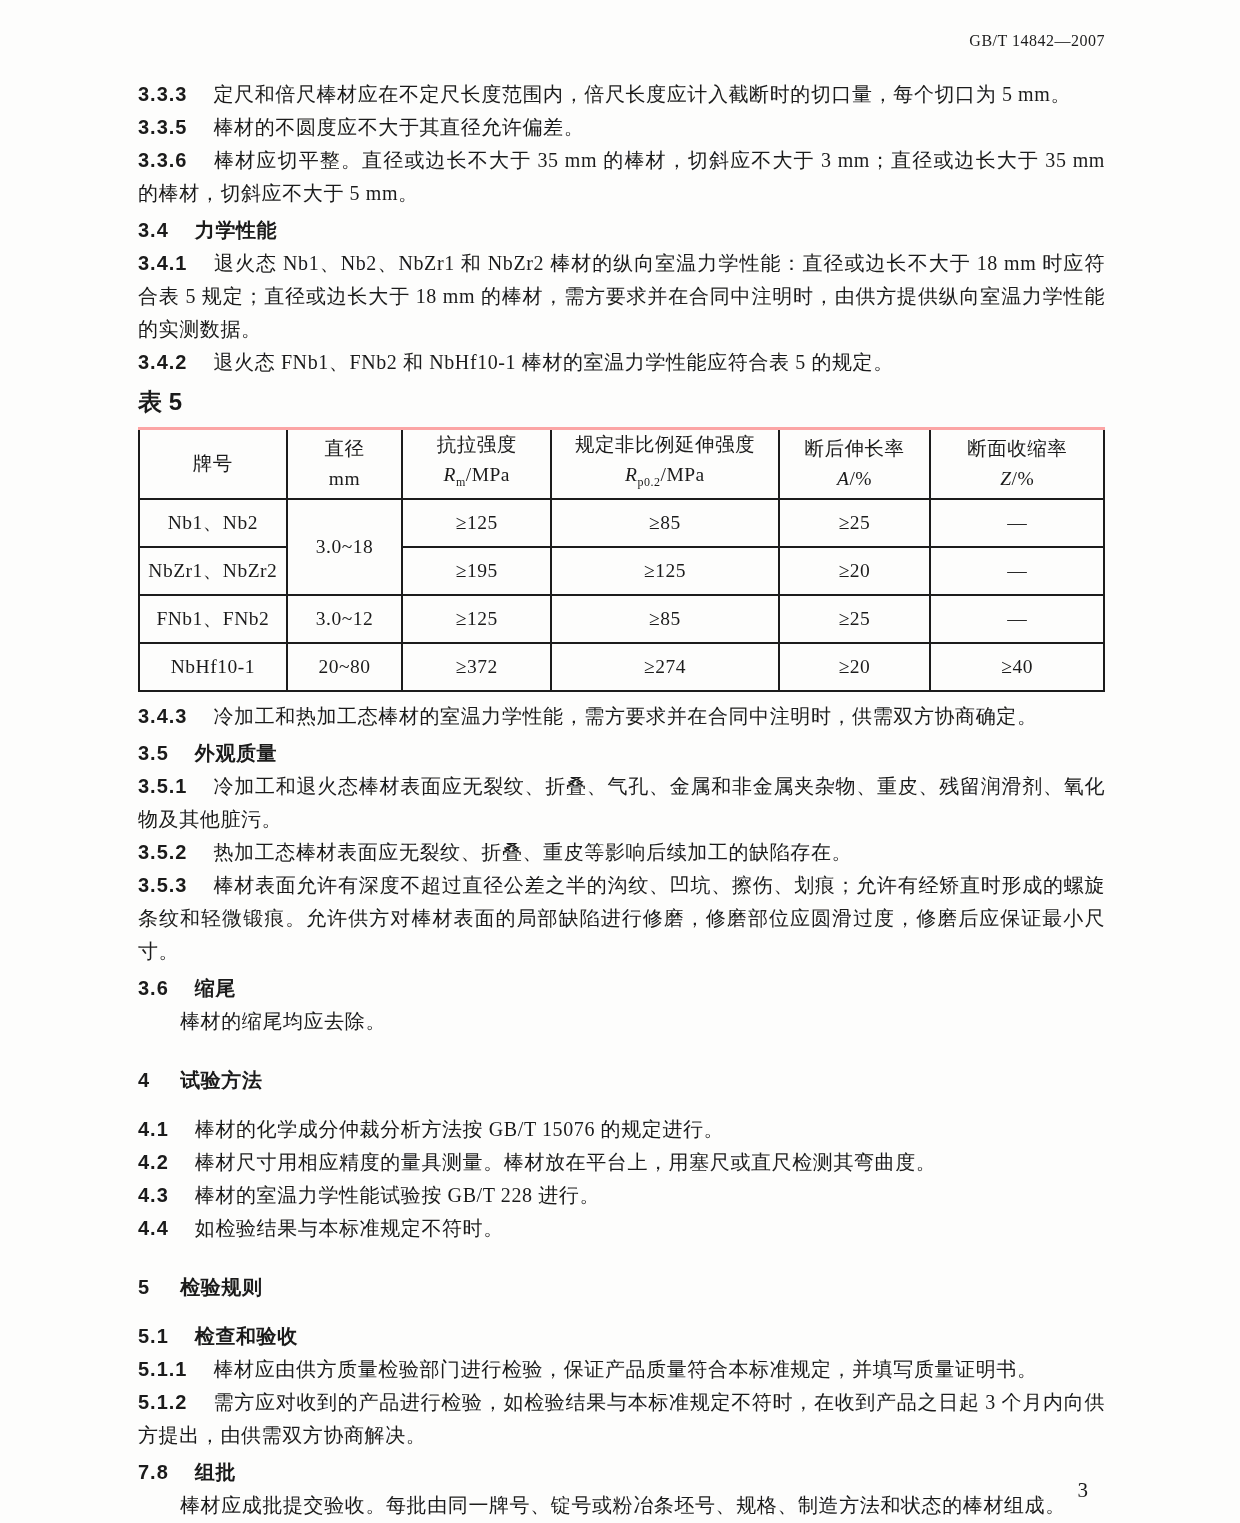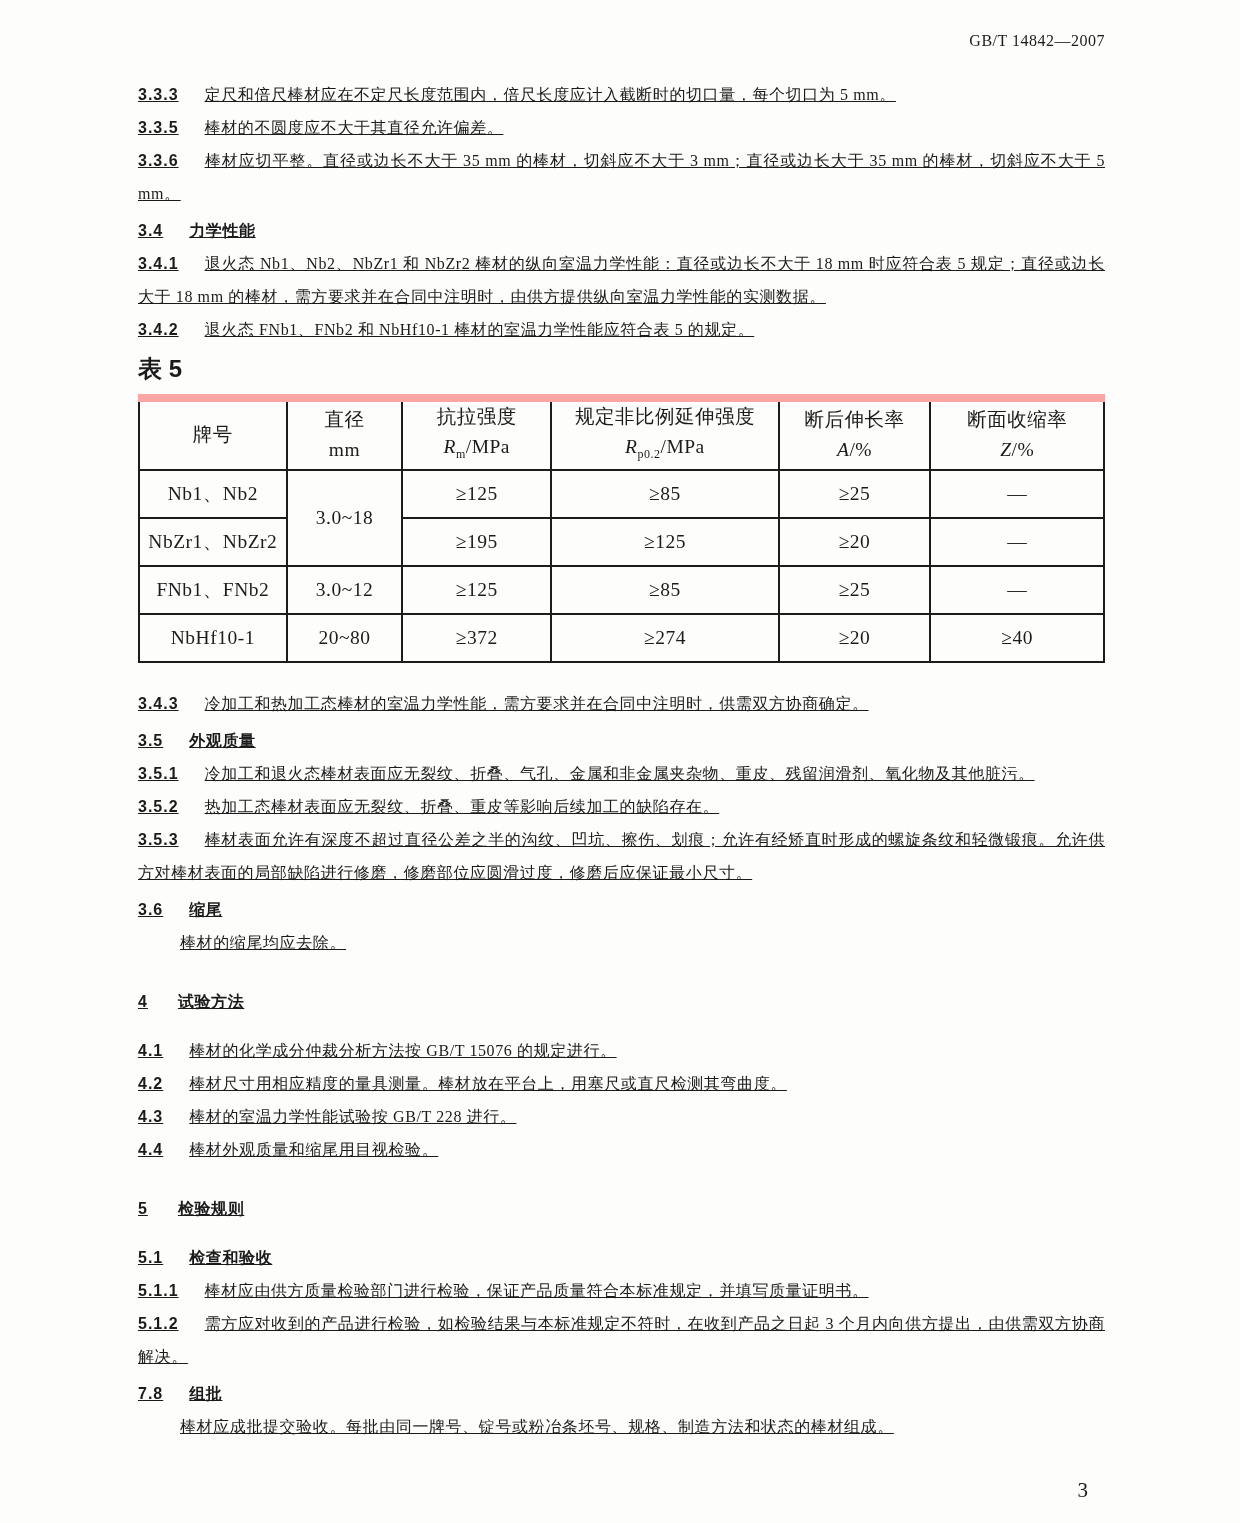--- a/index.html
+++ b/index.html
@@ -18,25 +18,24 @@
   }
   .doc-header {
     text-align: right;
     font-size: 16px;
     line-height: 30px;
     margin-bottom: 22px;
     letter-spacing: 0.5px;
   }
   .clause {
     margin: 0;
-    font-size: 16px;
+    font-size: 20px;
     line-height: 33px;
     letter-spacing: 0.6px;
     text-align: justify;
-    text-decoration: underline;
   }
   .cnum {
     font-family: "Liberation Sans", "DejaVu Sans", sans-serif;
     font-weight: bold;
     letter-spacing: 1px;
     margin-right: 26px;
     white-space: nowrap;
   }
   .h2 { margin: 4px 0 0 0; }
   .h2 .ctext, .h1 .ctext, .table-caption {
@@ -49,21 +48,21 @@
   .table-caption {
     font-size: 24px;
     line-height: 30px;
     margin: 8px 0 10px 0;
   }
   table.spec {
     width: 100%;
     border-collapse: collapse;
     table-layout: fixed;
     font-size: 19.5px;
-    border-top: 8px solid #fca5a5;
+    border-top: 3px solid #fca5a5;
     border-bottom: 2.5px solid #1c1c1c;
   }
   table.spec th, table.spec td {
     border: 2px solid #1c1c1c;
     text-align: center;
     vertical-align: middle;
     font-weight: normal;
     padding: 0 4px;
     letter-spacing: 0.5px;
   }
@@ -162,35 +161,35 @@
         <td>NbHf10-1</td>
         <td>20~80</td>
         <td>≥372</td>
         <td>≥274</td>
         <td>≥20</td>
         <td>≥40</td>
       </tr>
     </tbody>
   </table>
 
-  <p class="clause" style="margin-top:24px"><span class="cnum">3.4.3</span><span class="ctext">冷加工和热加工态棒材的室温力学性能，需方要求并在合同中注明时，供需双方协商确定。</span></p>
+  <p class="clause" style="margin-top:8px"><span class="cnum">3.4.3</span><span class="ctext">冷加工和热加工态棒材的室温力学性能，需方要求并在合同中注明时，供需双方协商确定。</span></p>
 
   <p class="clause h2"><span class="cnum">3.5</span><span class="ctext">外观质量</span></p>
   <p class="clause"><span class="cnum">3.5.1</span><span class="ctext">冷加工和退火态棒材表面应无裂纹、折叠、气孔、金属和非金属夹杂物、重皮、残留润滑剂、氧化物及其他脏污。</span></p>
   <p class="clause"><span class="cnum">3.5.2</span><span class="ctext">热加工态棒材表面应无裂纹、折叠、重皮等影响后续加工的缺陷存在。</span></p>
   <p class="clause"><span class="cnum">3.5.3</span><span class="ctext">棒材表面允许有深度不超过直径公差之半的沟纹、凹坑、擦伤、划痕；允许有经矫直时形成的螺旋条纹和轻微锻痕。允许供方对棒材表面的局部缺陷进行修磨，修磨部位应圆滑过度，修磨后应保证最小尺寸。</span></p>
 
   <p class="clause h2"><span class="cnum">3.6</span><span class="ctext">缩尾</span></p>
   <p class="clause indent"><span class="ctext">棒材的缩尾均应去除。</span></p>
 
   <p class="clause h1"><span class="cnum">4</span><span class="ctext">试验方法</span></p>
   <p class="clause"><span class="cnum">4.1</span><span class="ctext">棒材的化学成分仲裁分析方法按 GB/T 15076 的规定进行。</span></p>
   <p class="clause"><span class="cnum">4.2</span><span class="ctext">棒材尺寸用相应精度的量具测量。棒材放在平台上，用塞尺或直尺检测其弯曲度。</span></p>
   <p class="clause"><span class="cnum">4.3</span><span class="ctext">棒材的室温力学性能试验按 GB/T 228 进行。</span></p>
-  <p class="clause"><span class="cnum">4.4</span><span class="ctext">棒材外观质量和缩尾用目视检验。</span></p>
+  <p class="clause"><span class="cnum">4.4</span><span class="ctext">如检验结果与本标准规定不符时。</span></p>
 
   <p class="clause h1"><span class="cnum">5</span><span class="ctext">检验规则</span></p>
   <p class="clause h2"><span class="cnum">5.1</span><span class="ctext">检查和验收</span></p>
   <p class="clause"><span class="cnum">5.1.1</span><span class="ctext">棒材应由供方质量检验部门进行检验，保证产品质量符合本标准规定，并填写质量证明书。</span></p>
   <p class="clause"><span class="cnum">5.1.2</span><span class="ctext">需方应对收到的产品进行检验，如检验结果与本标准规定不符时，在收到产品之日起 3 个月内向供方提出，由供需双方协商解决。</span></p>
 
   <p class="clause h2"><span class="cnum">7.8</span><span class="ctext">组批</span></p>
   <p class="clause indent"><span class="ctext">棒材应成批提交验收。每批由同一牌号、锭号或粉冶条坯号、规格、制造方法和状态的棒材组成。</span></p>
 
   <div class="page-footer">

